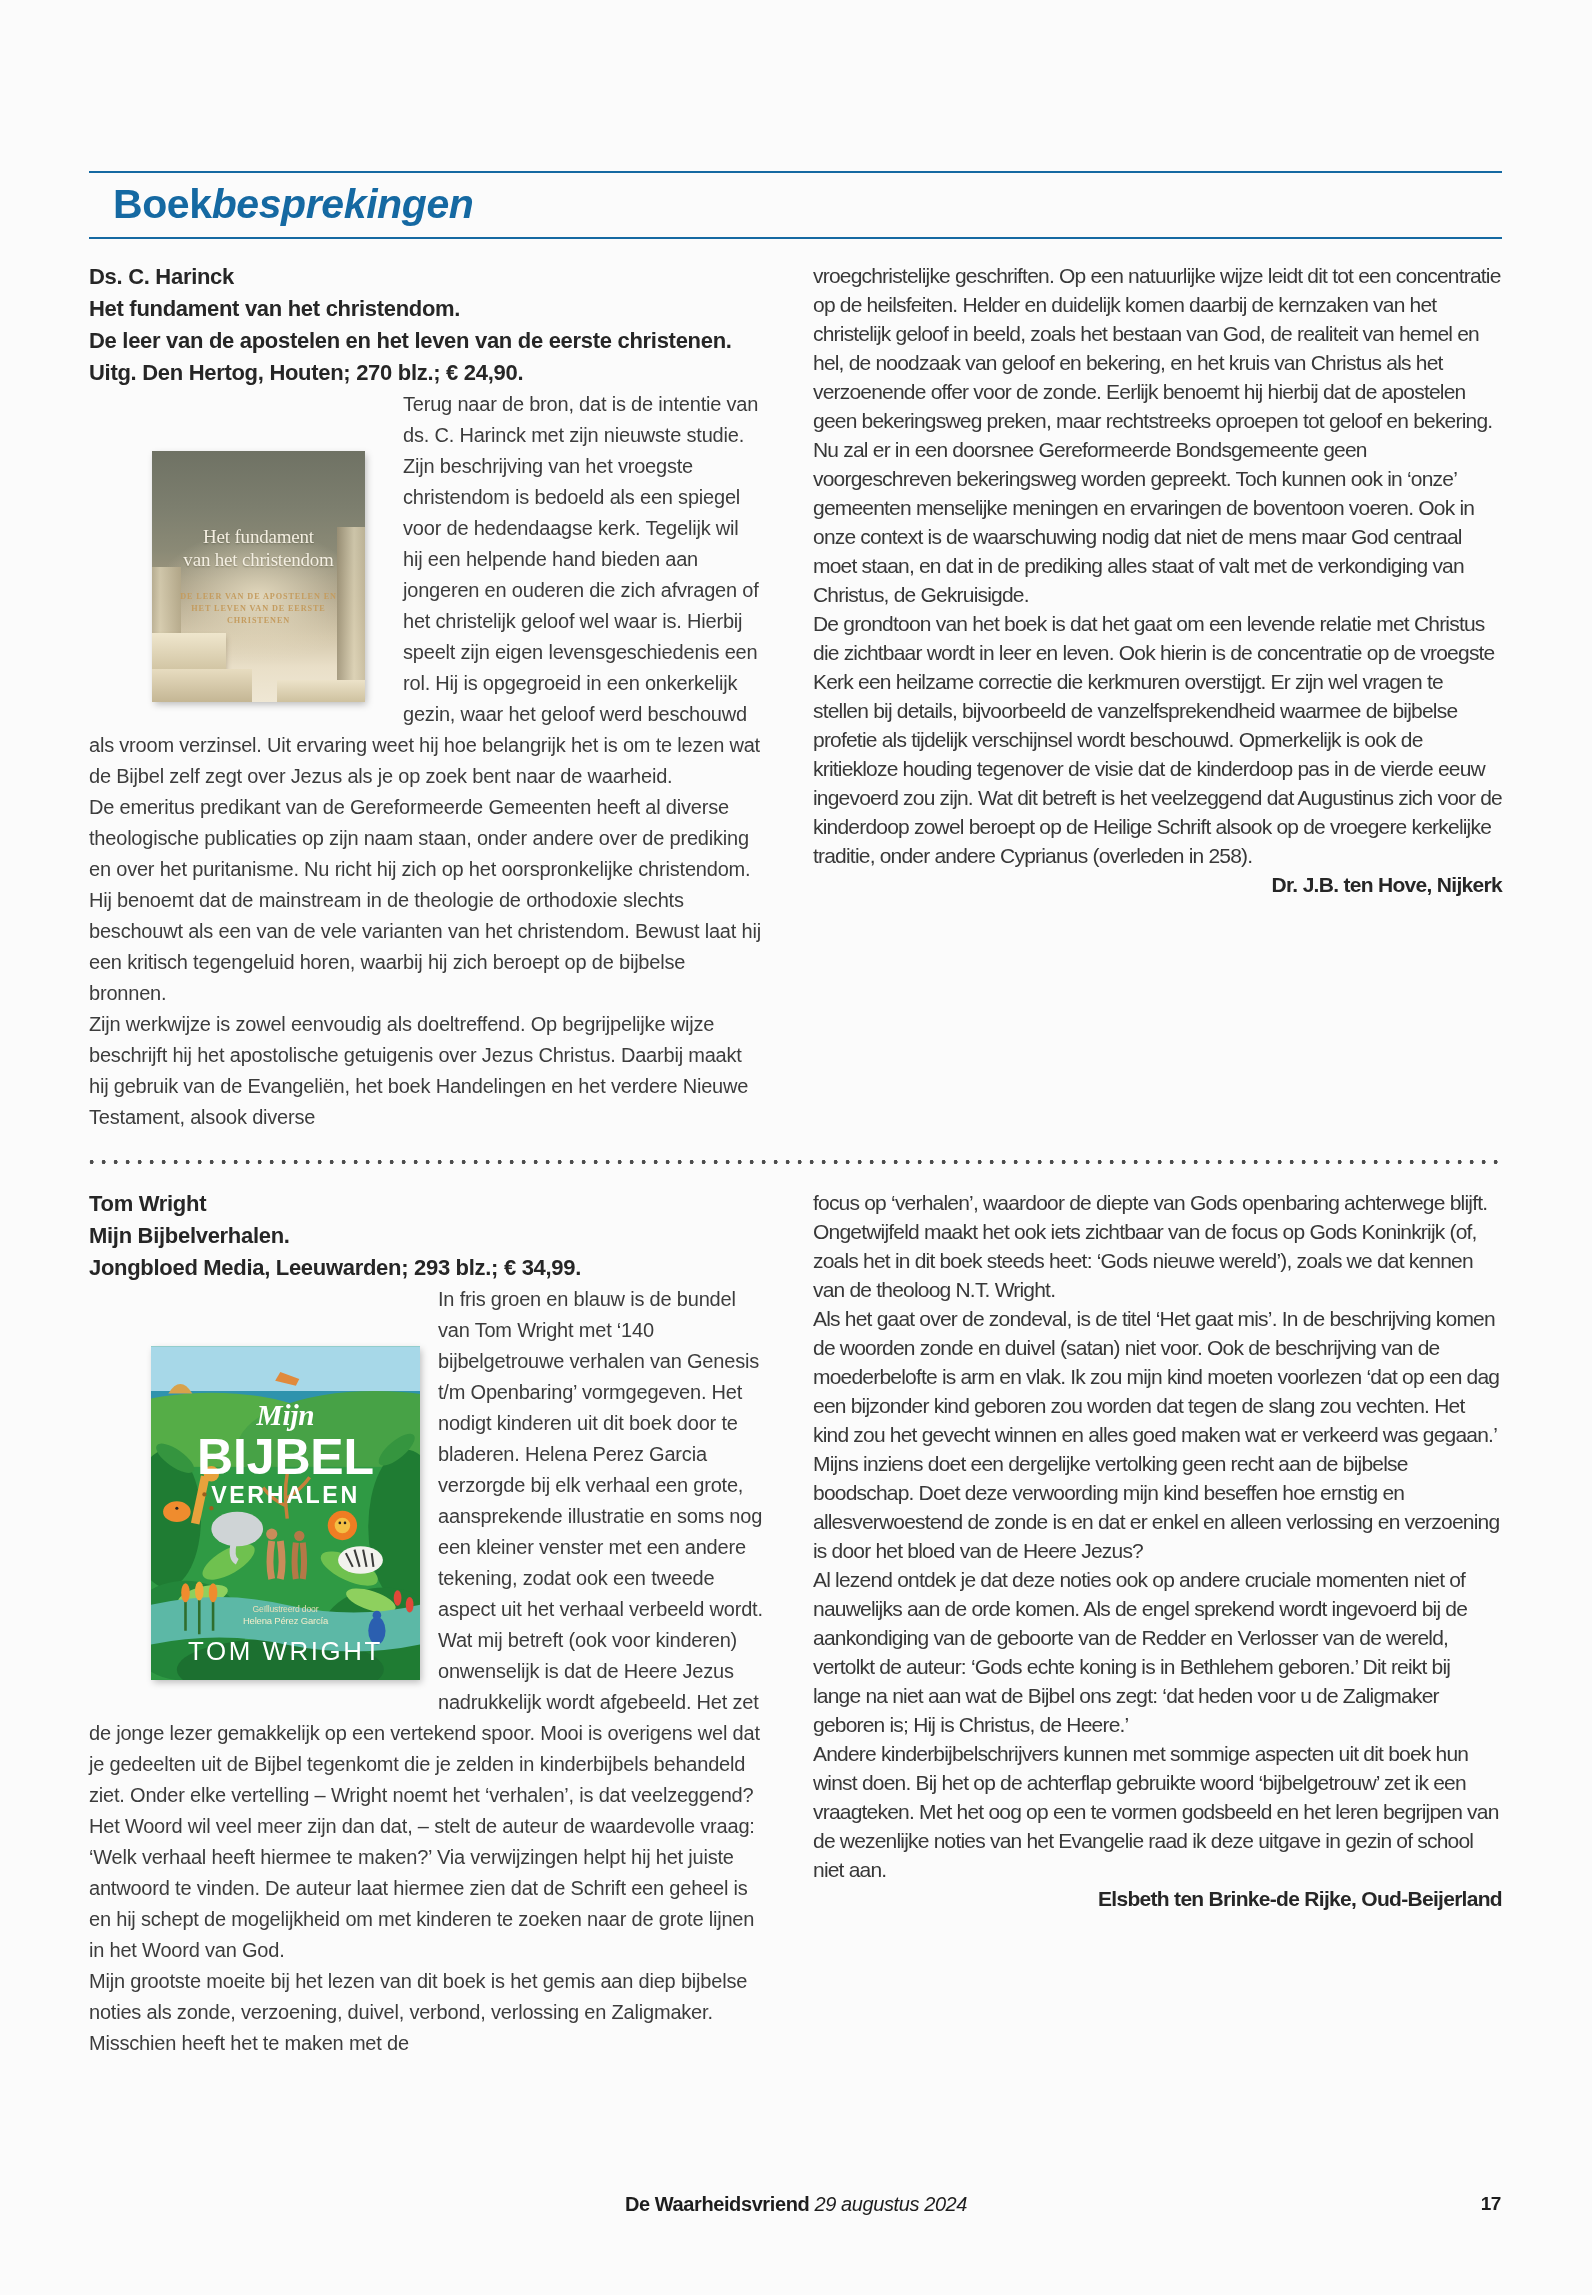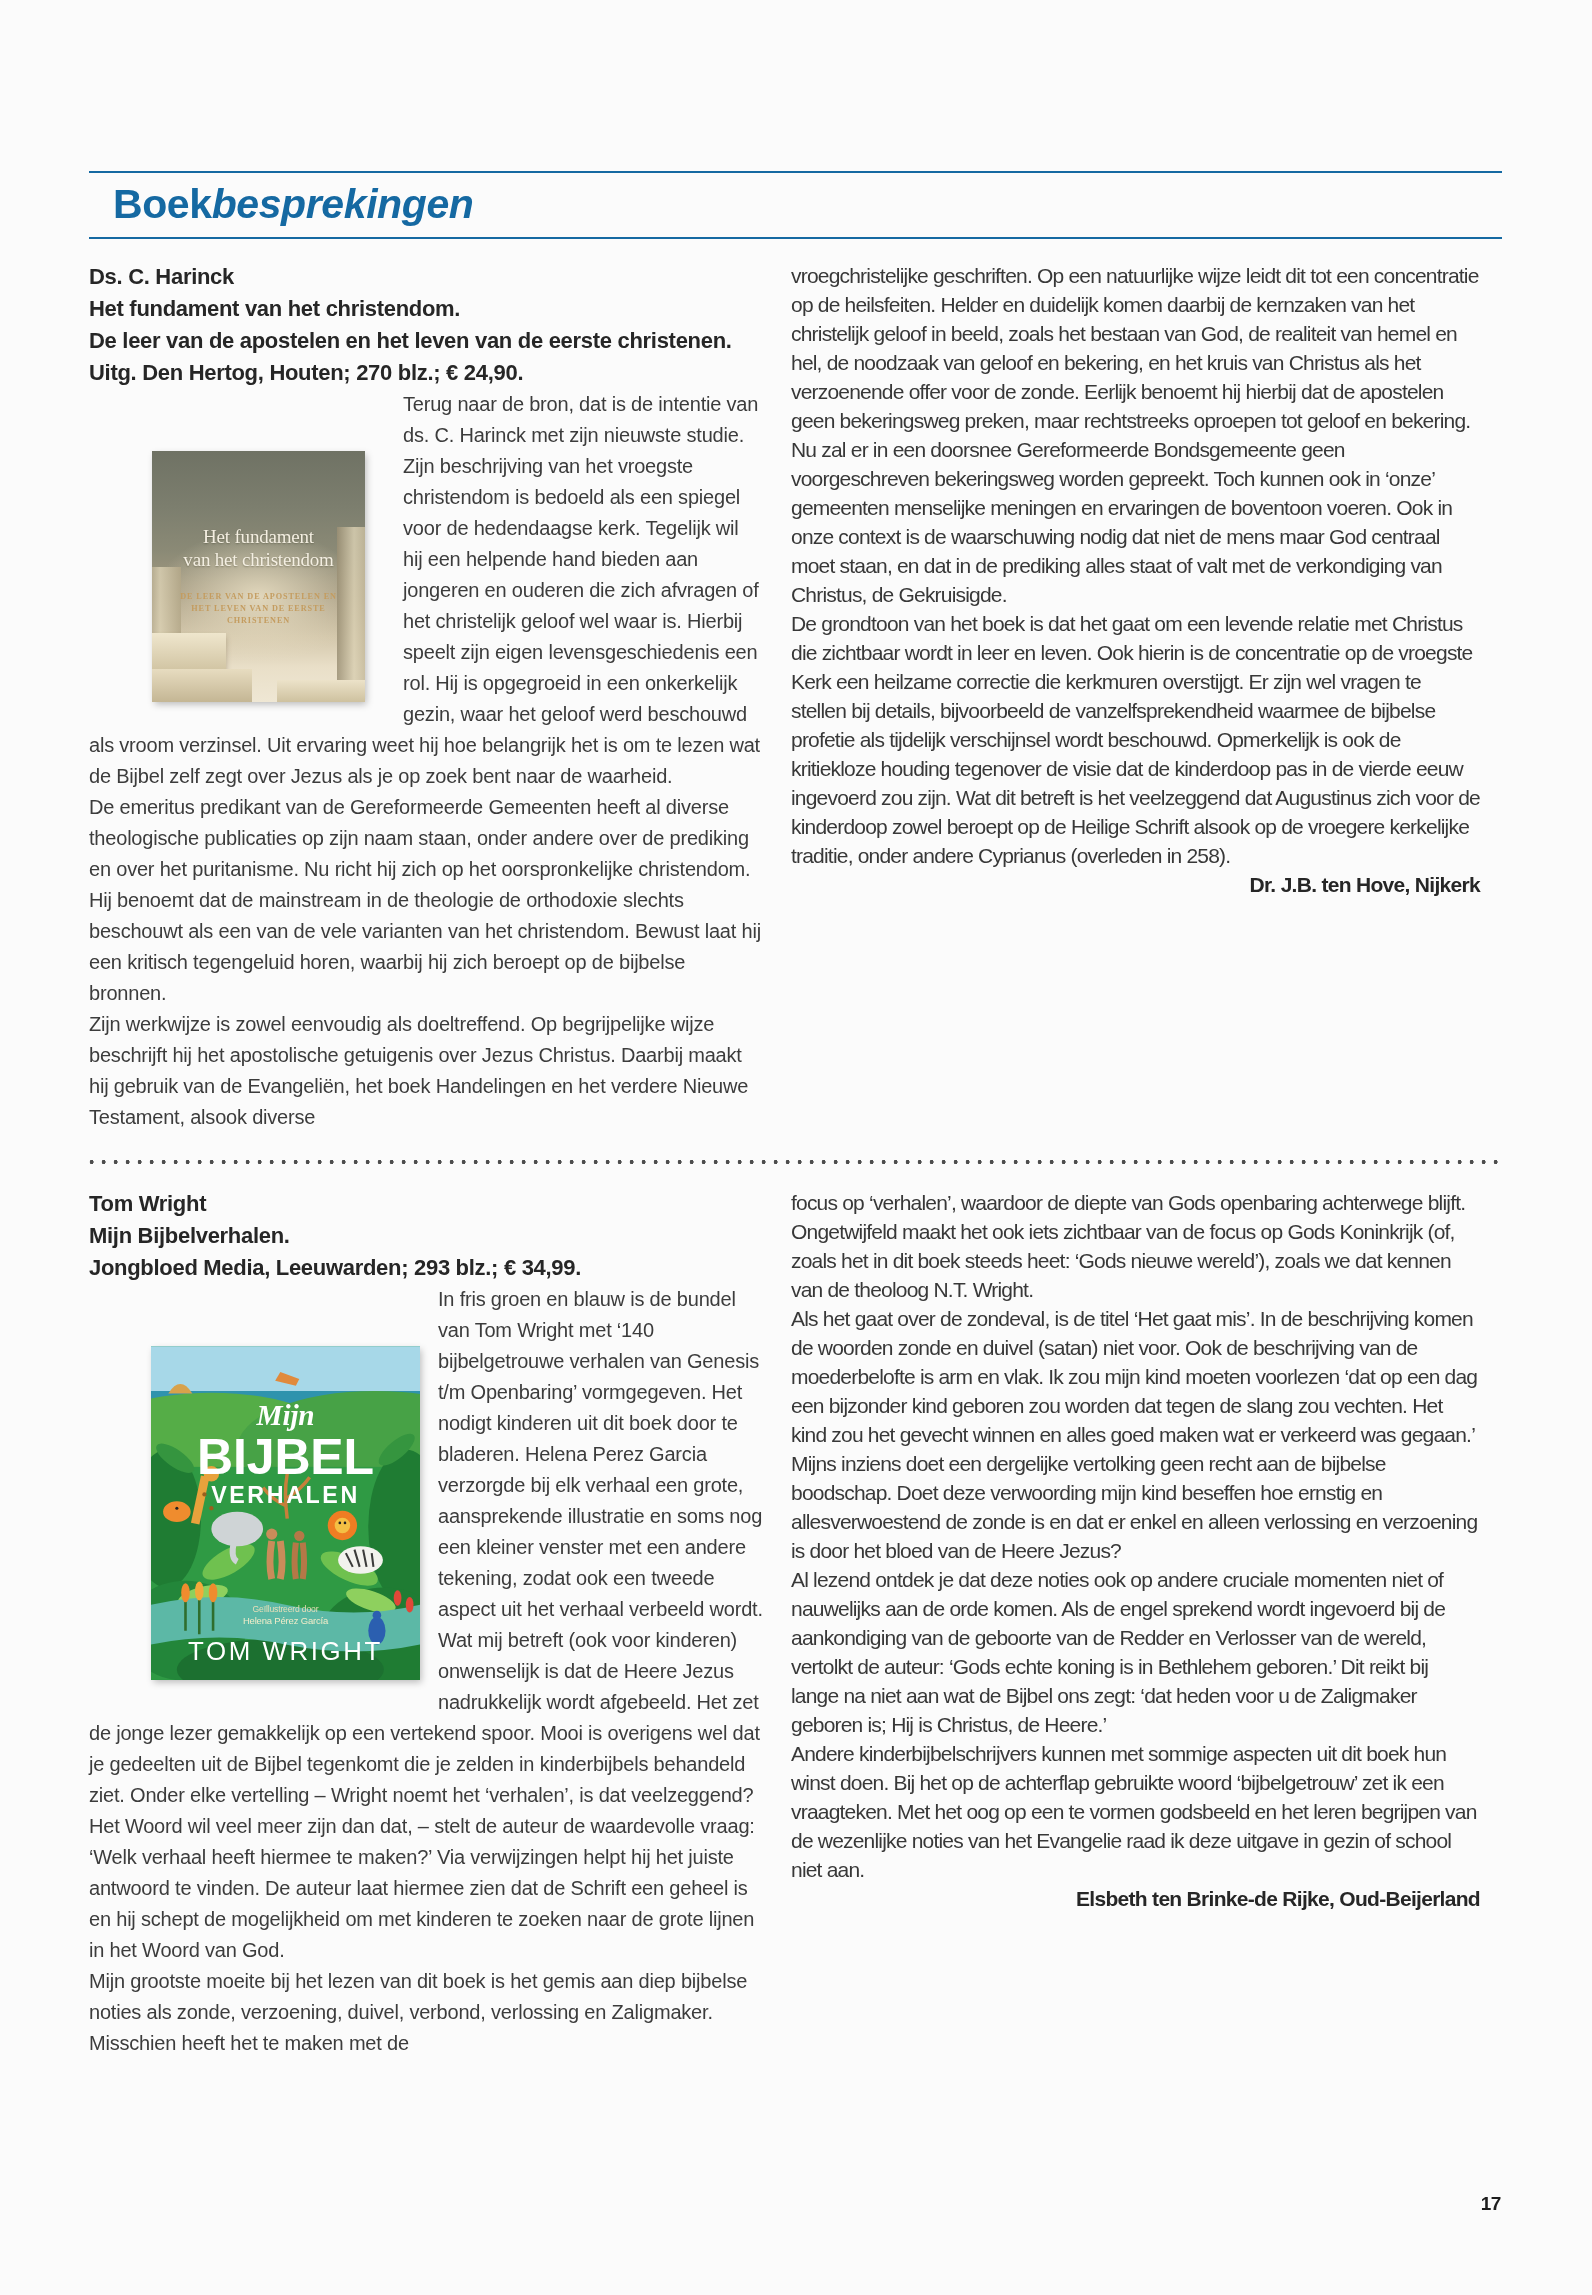--- a/index.html
+++ b/index.html
@@ -14,21 +14,21 @@
     overflow:hidden;
   }
   .content {
     position:absolute; left:89px; top:171px; width:1413px;
   }
   
   .band { border-top:2.6px solid #1569a2; border-bottom:2.6px solid #1569a2; padding:8.6px 0 10.4px 0; }
   .band h1 { font-size:41px; line-height:45px; color:#1569a2; font-weight:800; letter-spacing:-0.4px;margin-left:24px; }
   .band h1 .it { font-style:italic; font-weight:700; }
   
-  .columns { display:flex; gap:28px; margin-top:22.4px; }
+  .columns { display:flex; gap:50px; margin-top:22.4px; }
   .col-l { width:674px; flex:0 0 674px; }
   .col-r { width:689px; flex:0 0 689px; }
   .rev-head { font-weight:700; font-size:22px; line-height:32px; color:#262626; letter-spacing:-0.3px; }
   .body-l { font-size:20px; line-height:31px; color:#3c3c3c; letter-spacing:-0.2px; }
   .body-l p { margin:0; }
   .body-r { font-size:21px; line-height:29px; color:#383838; letter-spacing:-0.8px; font-stretch:condensed; }
   .body-r p { margin:0; }
   .reviewer { font-weight:700; text-align:right; font-size:21px; letter-spacing:-0.7px; color:#262626; margin-top:0; }
   
   .dotted {
@@ -204,15 +204,19 @@
         <p>focus op ‘verhalen’, waardoor de diepte van Gods openbaring achterwege blijft. Ongetwijfeld maakt het ook iets zichtbaar van de focus op Gods Koninkrijk (of, zoals het in dit boek steeds heet: ‘Gods nieuwe wereld’), zoals we dat kennen van de theoloog N.T. Wright.</p>
         <p>Als het gaat over de zondeval, is de titel ‘Het gaat mis’. In de beschrijving komen de woorden zonde en duivel (satan) niet voor. Ook de beschrijving van de moederbelofte is arm en vlak. Ik zou mijn kind moeten voorlezen ‘dat op een dag een bijzonder kind geboren zou worden dat tegen de slang zou vechten. Het kind zou het gevecht winnen en alles goed maken wat er verkeerd was gegaan.’ Mijns inziens doet een dergelijke vertolking geen recht aan de bijbelse boodschap. Doet deze verwoording mijn kind beseffen hoe ernstig en allesverwoestend de zonde is en dat er enkel en alleen verlossing en verzoening is door het bloed van de Heere Jezus?</p>
         <p>Al lezend ontdek je dat deze noties ook op andere cruciale momenten niet of nauwelijks aan de orde komen. Als de engel sprekend wordt ingevoerd bij de aankondiging van de geboorte van de Redder en Verlosser van de wereld, vertolkt de auteur: ‘Gods echte koning is in Bethlehem geboren.’ Dit reikt bij lange na niet aan wat de Bijbel ons zegt: ‘dat heden voor u de Zaligmaker geboren is; Hij is Christus, de Heere.’</p>
         <p>Andere kinderbijbelschrijvers kunnen met sommige aspecten uit dit boek hun winst doen. Bij het op de achterflap gebruikte woord ‘bijbelgetrouw’ zet ik een vraagteken. Met het oog op een te vormen godsbeeld en het leren begrijpen van de wezenlijke noties van het Evangelie raad ik deze uitgave in gezin of school niet aan.</p>
         <div class="reviewer">Elsbeth ten Brinke-de Rijke, Oud-Beijerland</div>
       </div>
     </div>
 
   </div>
 
+  <div class="footer">
+    <span class="mag">De Waarheidsvriend</span>
+    <span class="date">29 augustus 2024</span>
+  </div>
   <div class="pagenum">17</div>
 </div>
 
 
 </body></html>

